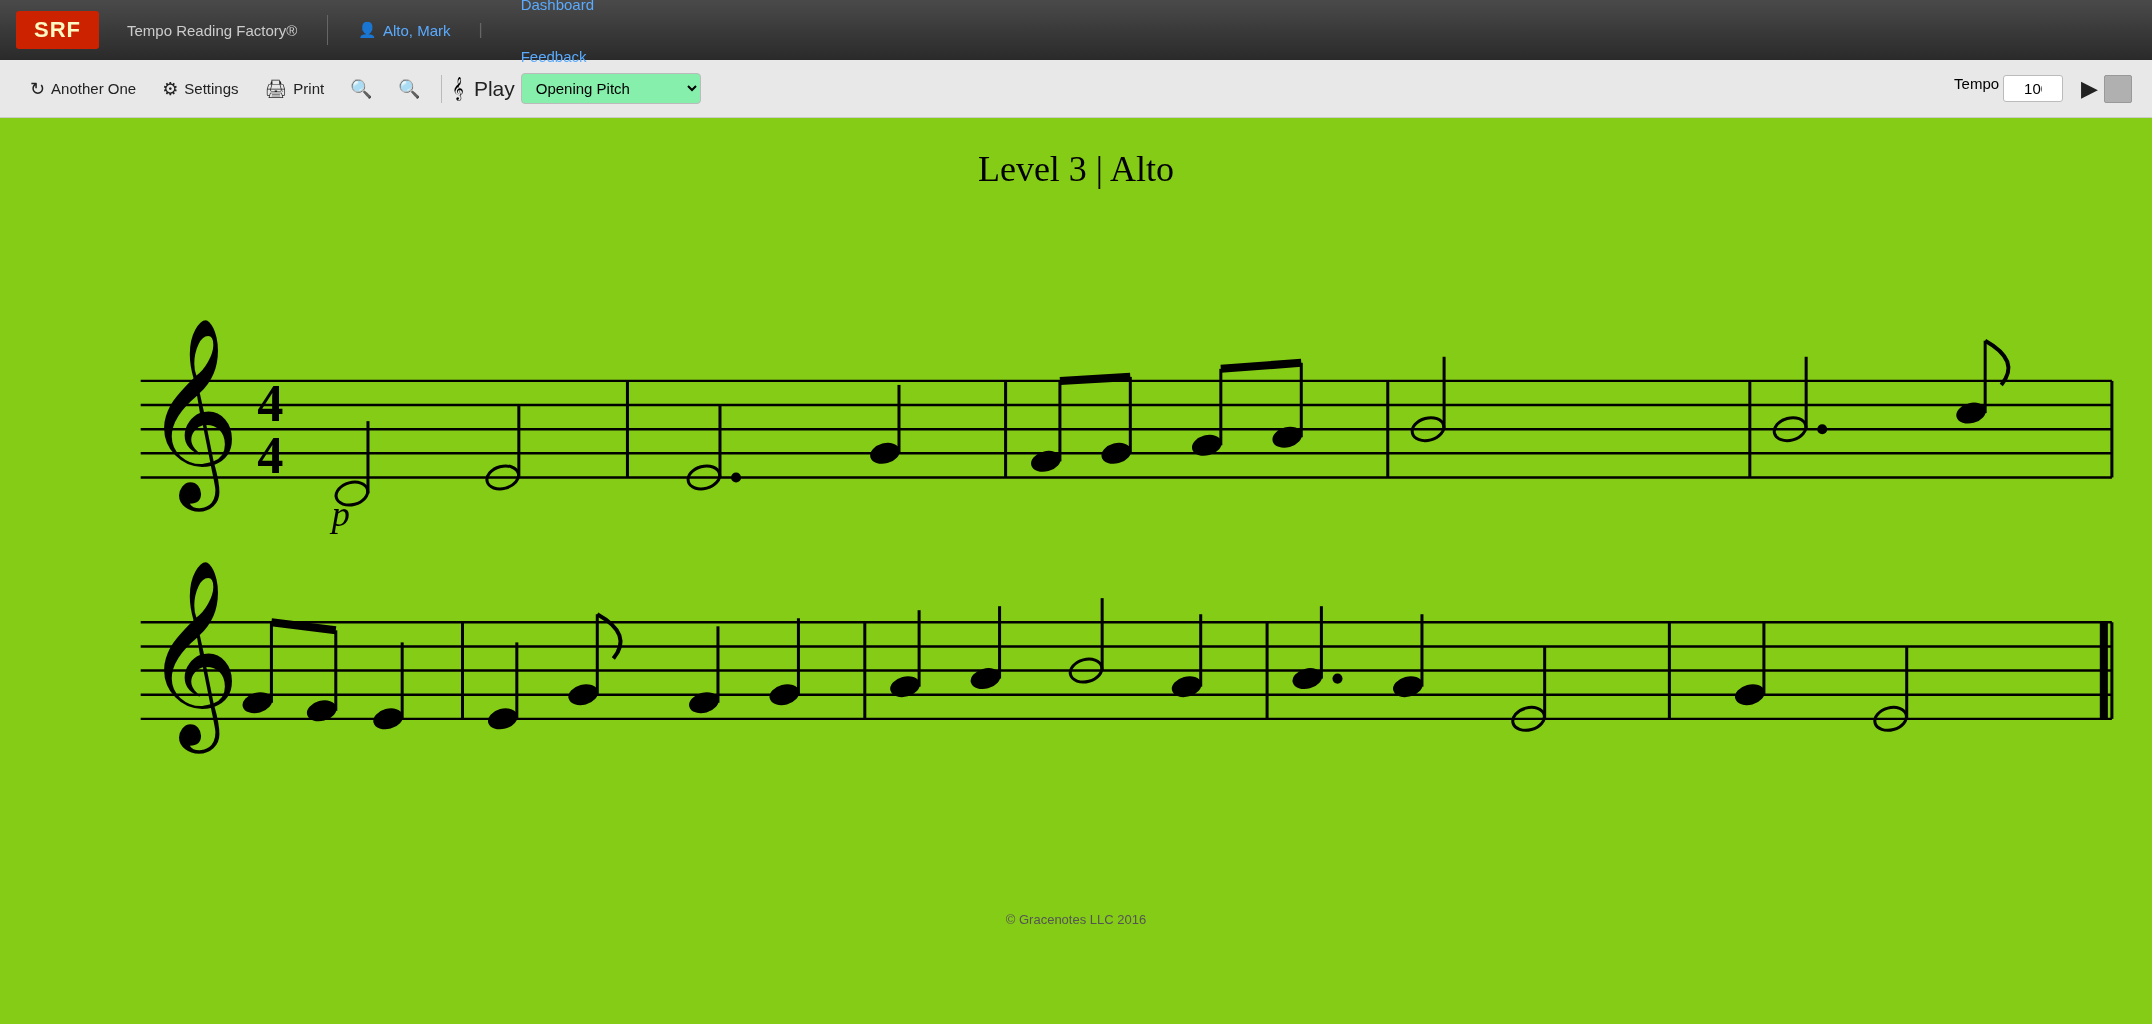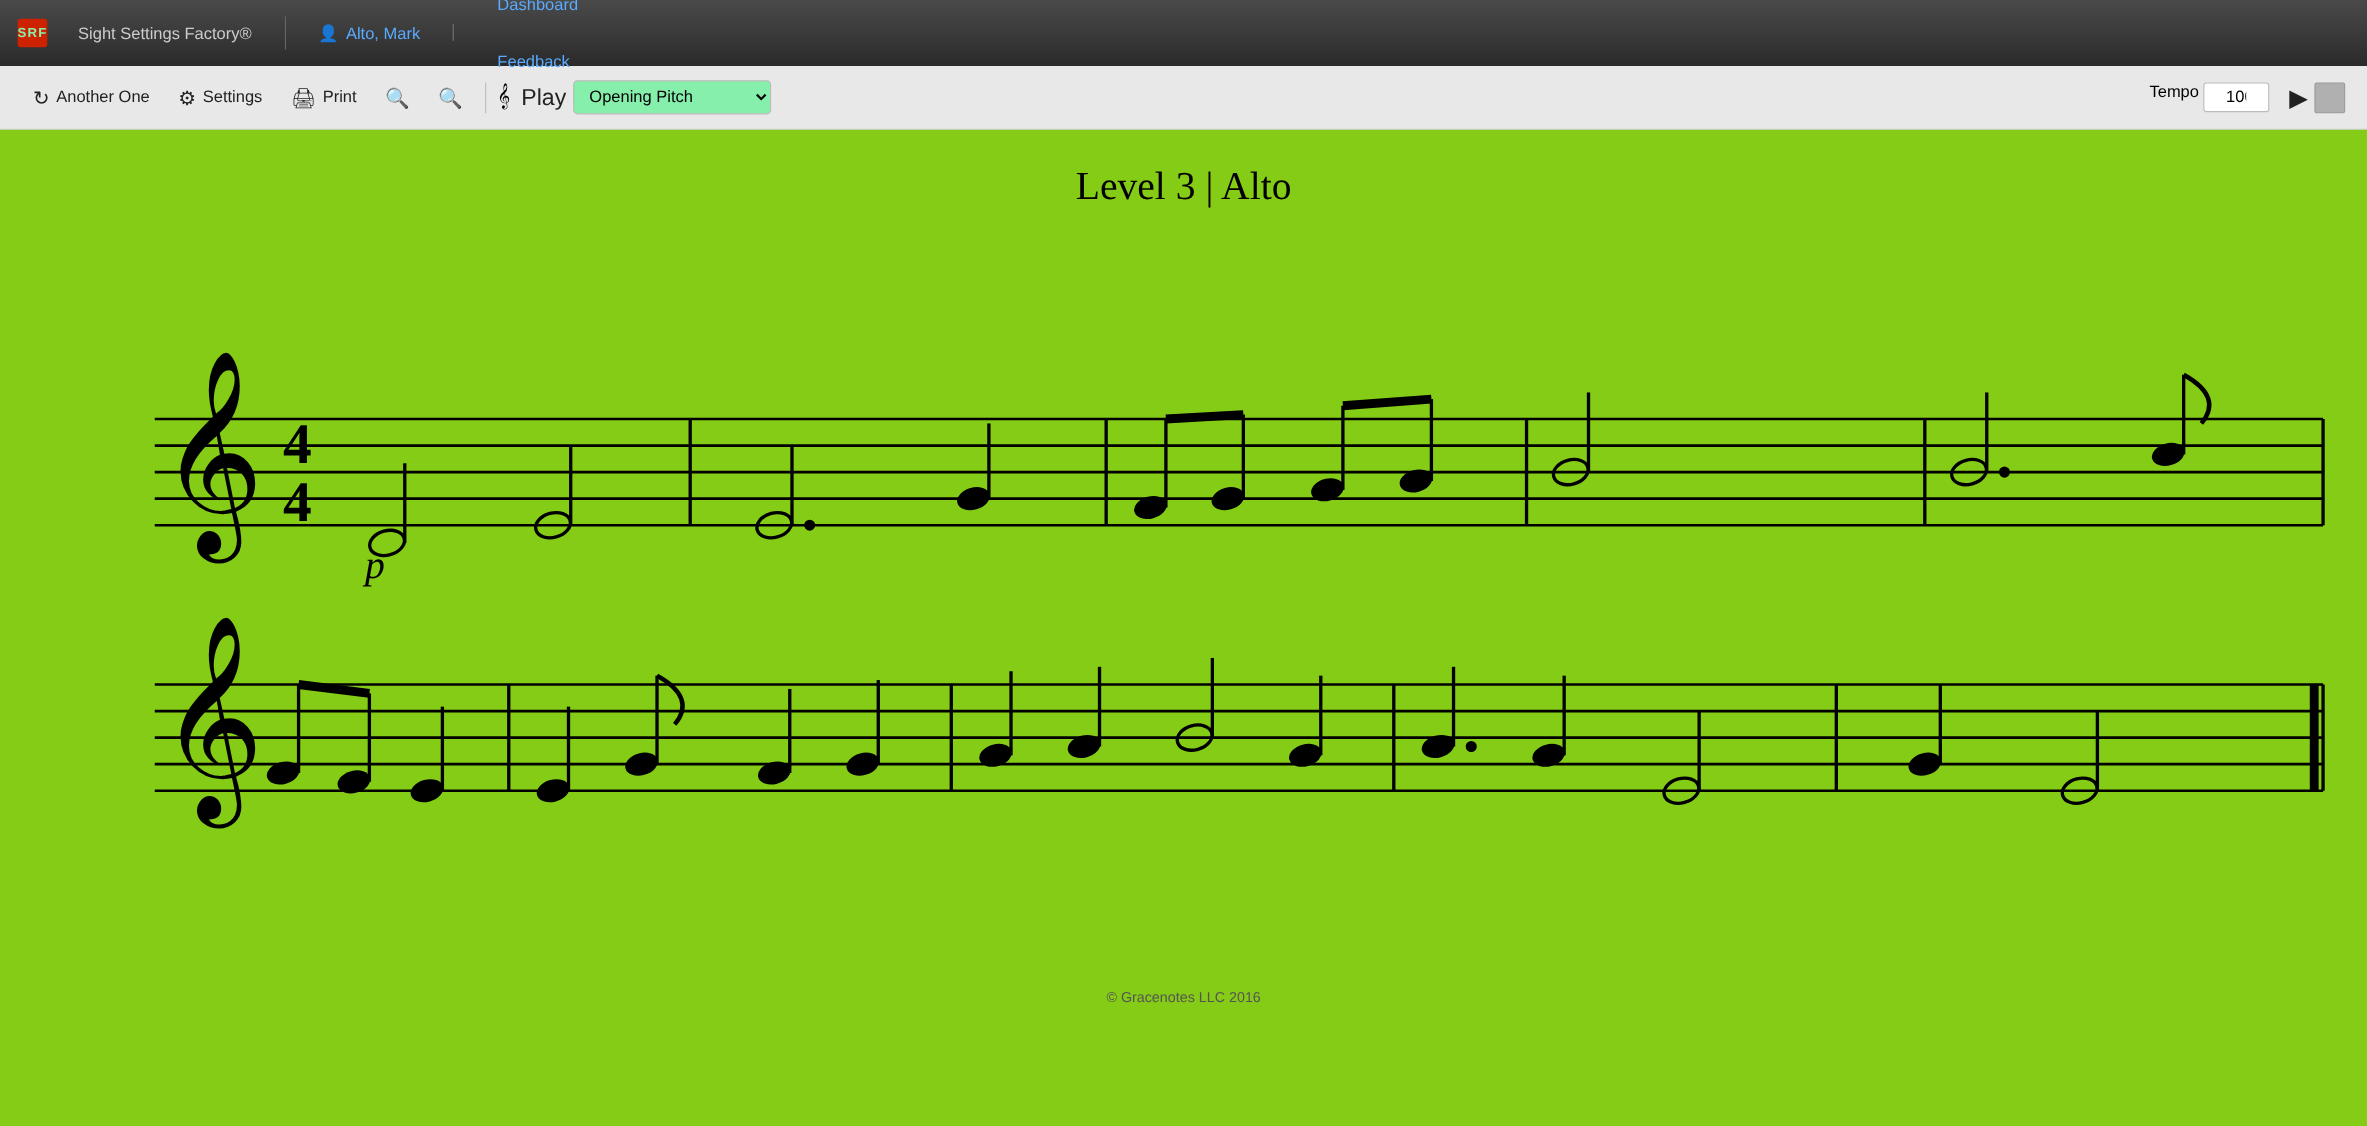--- a/index.html
+++ b/index.html
@@ -9,24 +9,24 @@
     .topbar {
       background: linear-gradient(to bottom, #4a4a4a, #2a2a2a);
       height: 60px;
       display: flex;
       align-items: center;
       padding: 0 16px;
       gap: 20px;
     }
     .srf-logo {
       background: #cc2200;
-      color: #86efac;
+      color: #fef9c3;
       font-weight: bold;
-      font-size: 12px;
-      padding: 6px 0;
+      font-size: 22px;
+      padding: 6px 18px;
       border-radius: 3px;
       letter-spacing: 1px;
     }
     .brand-name {
       color: #ccc;
       font-size: 15px;
       margin-left: 8px;
     }
     .topbar-divider {
       width: 1px;
@@ -146,32 +146,32 @@
       margin-bottom: 30px;
       font-family: Georgia, serif;
     }
 
     
     .staff-wrapper {
       width: 100%;
     }
 
     .copyright {
-      margin-top: 30px;
+      margin-top: 44px;
       font-size: 13px;
       color: #555;
       text-align: center;
     }
   </style>
 </head>
 <body>
 
 <div class="topbar">
   <div class="srf-logo">SRF</div>
-  <span class="brand-name">Sight Settings Factory®</span>
+  <span class="brand-name">Tempo Reading Factory®</span>
   <div class="topbar-divider"></div>
   <div class="topbar-user">
     <span>👤</span>
     <span>Alto, Mark</span>
   </div>
   <span style="color:#666; margin: 0 8px;">|</span>
   <div class="topbar-links">
     <a class="topbar-link">Dashboard</a>
     <a class="topbar-link">Feedback</a>
   </div>

